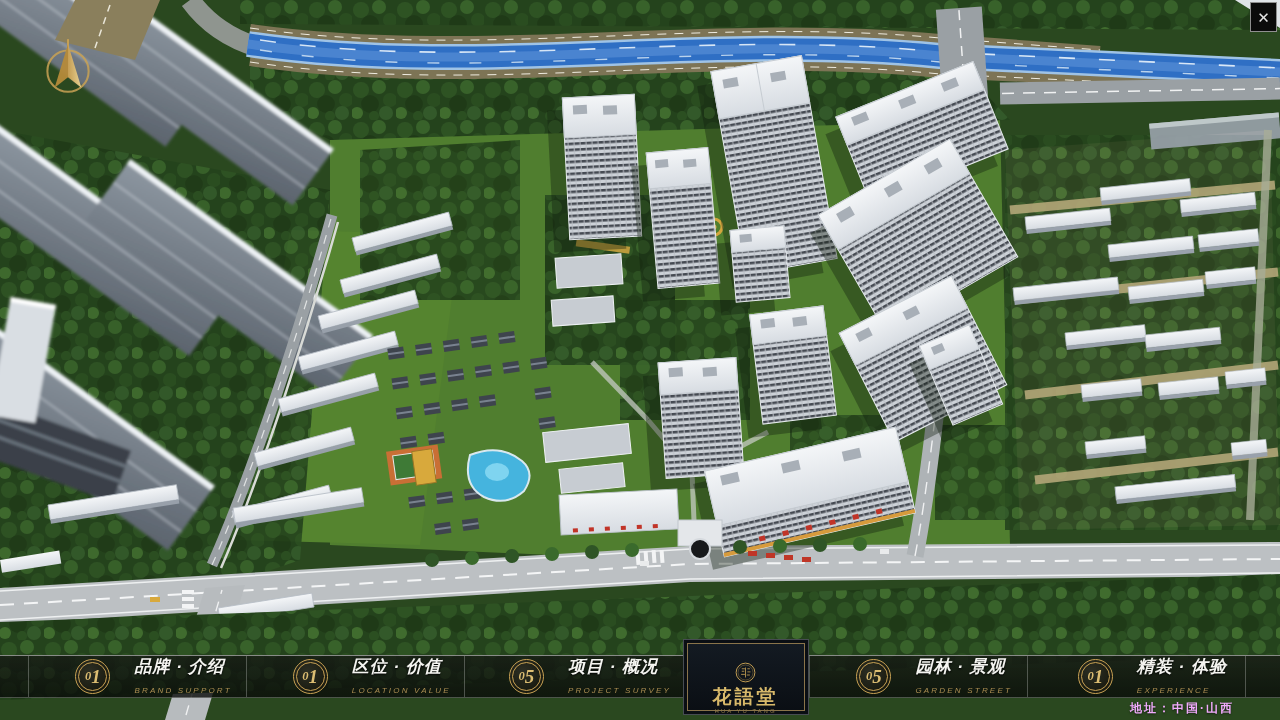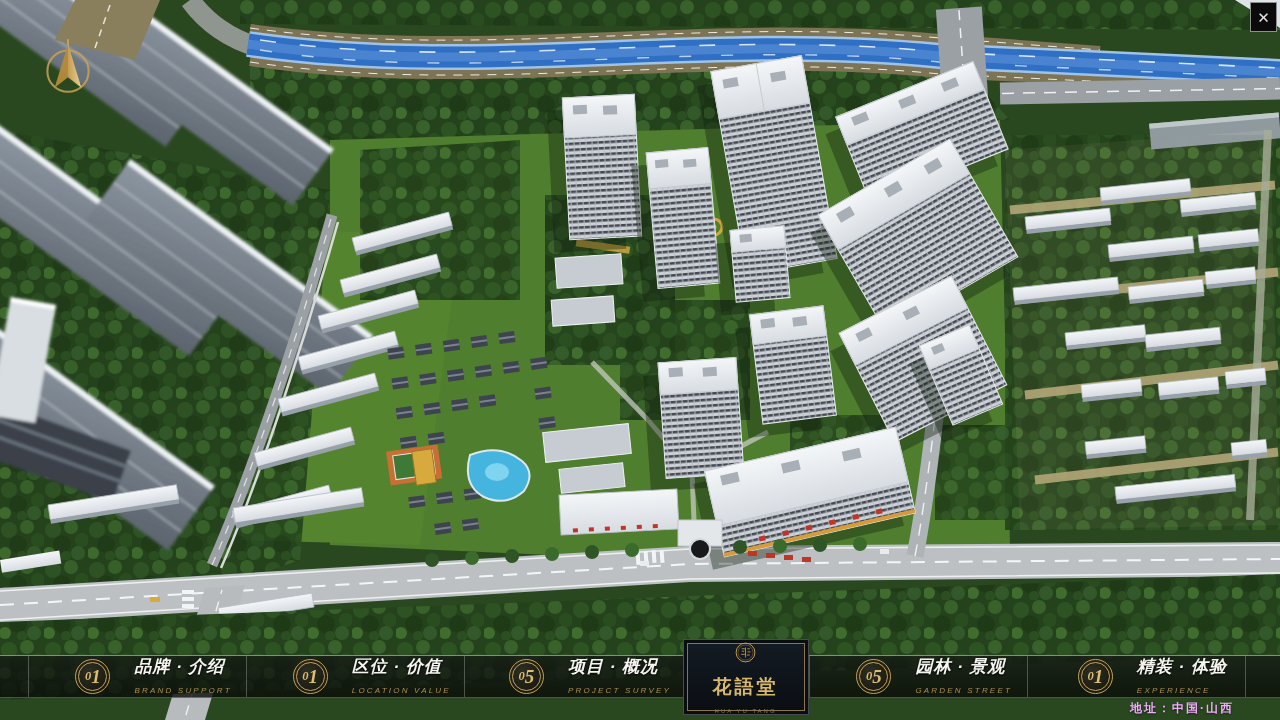--- a/index.html
+++ b/index.html
@@ -21,21 +21,21 @@
          background:radial-gradient(circle at 40% 35%,#2d2f24,#111208);display:flex;align-items:center;justify-content:center;}
   .badge::after{content:"";position:absolute;inset:2px;border:1px solid #c9a254;border-radius:50%;}
   .num{font-family:"Liberation Serif",serif;font-style:italic;font-weight:bold;font-size:19px;color:#dcbd72;display:inline-block;line-height:1;}
   .num::first-letter{font-size:.66em;vertical-align:.22em;}
   .txt{display:flex;flex-direction:column;align-items:flex-start;min-width:0;font-style:italic;}
   .zh{font-size:17px;font-weight:bold;color:#f4f4f0;letter-spacing:1px;line-height:1.1;text-shadow:0 1px 2px #000;white-space:nowrap;}
   .en{font-size:8px;color:#ab8e52;letter-spacing:2.2px;margin-top:10px;white-space:nowrap;}
   .logo{width:124px;height:74px;margin-top:-17px;flex:none;position:relative;z-index:6;cursor:pointer;
         background:linear-gradient(180deg,#141b23,#0a0e13);border:1px solid #474c52;
         box-shadow:inset 0 0 0 3px #0a0e13, inset 0 0 0 4px #8a744a;
-        display:flex;flex-direction:column;align-items:center;justify-content:space-between;gap:2px;}
+        display:flex;flex-direction:column;align-items:center;justify-content:flex-end;gap:2px;}
   .seal{width:25px;height:25px;}
   .ltitle{font-family:"Liberation Serif",serif;font-size:19px;font-weight:bold;color:#d8b96a;letter-spacing:3px;line-height:1;}
   .ltag{font-size:6px;color:#8d7747;letter-spacing:2px;line-height:1;}
 </style>
 </head>
 <body>
 
 <div class="stage">
 
   <svg class="map" viewBox="0 0 1280 720" preserveAspectRatio="none">

